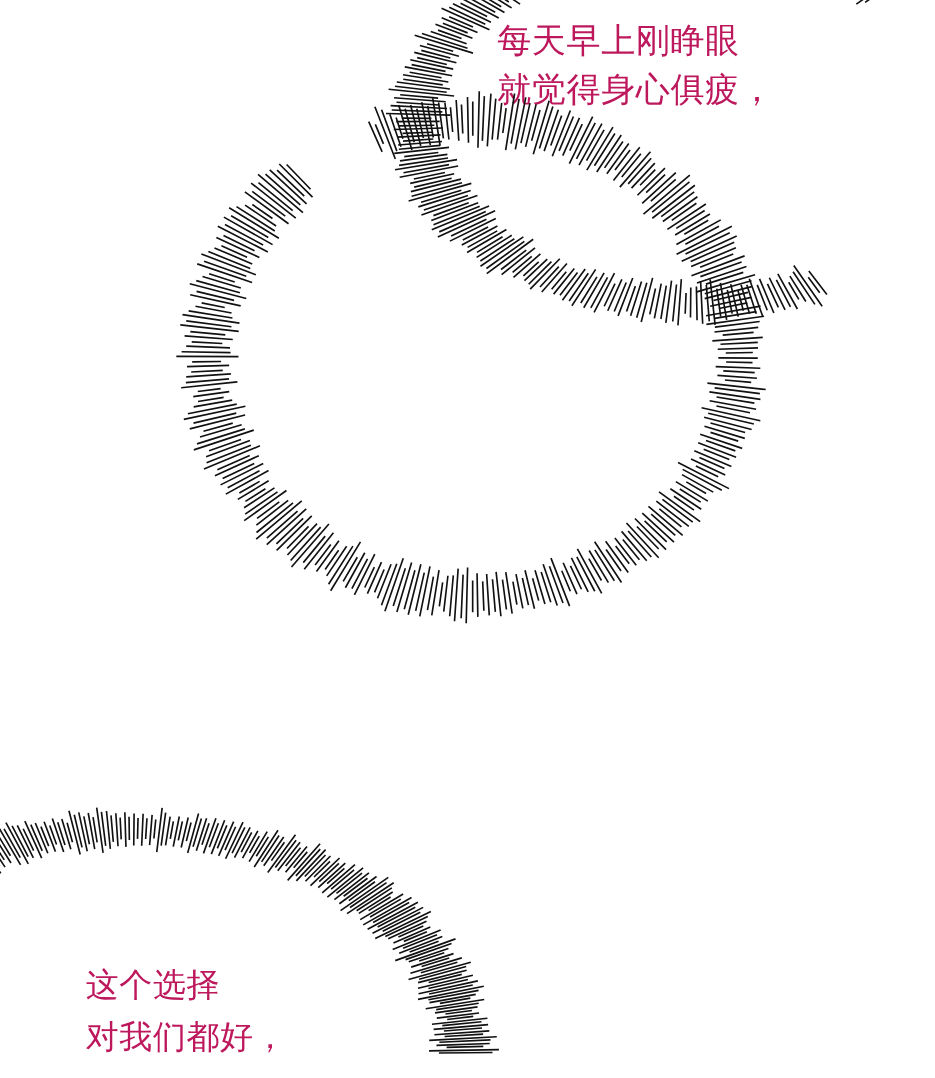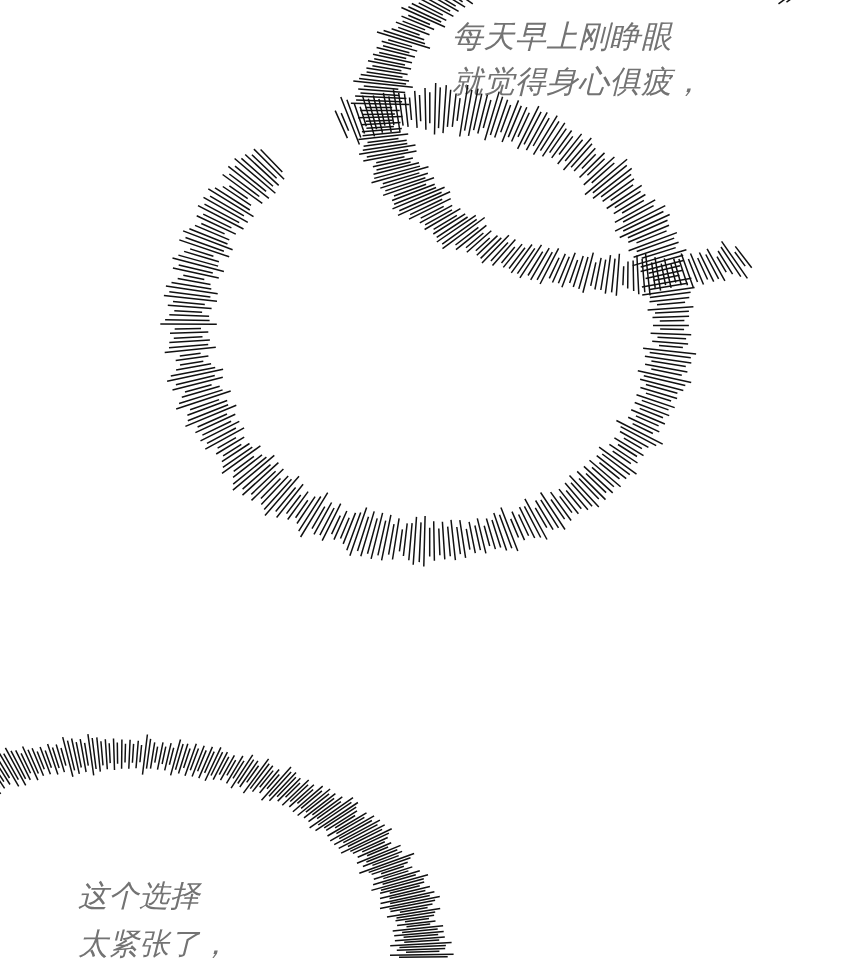--- a/index.html
+++ b/index.html
@@ -24,25 +24,24 @@
   
   .bubble-svg {
     position: absolute;
     overflow: visible;
     pointer-events: none;
   }
 
   .bubble-text {
     position: absolute;
     font-family: "Liberation Sans", sans-serif;
-    color: #737373;
+    color: #be185d;
     line-height: 1.34;
     white-space: pre-line;
     letter-spacing: 0.5px;
-    font-style: italic;
   }
 
   #text-top {
     top: 14px;
     left: 452px;
     width: 380px;
     font-size: 31px;
     text-align: left;
     line-height: 1.46;
   }
@@ -84,15 +83,15 @@
   </svg>
 
 
   <svg class="bubble-svg" style="top:700px; left:-180px; width:640px; height:300px;" viewBox="0 0 640 300">
     <g id="spikes-bot" stroke="#111111" stroke-width="1.6" fill="none">
         <path d="M18.6,247.9L-19.6,246.3 M9.8,245.2L-13.4,244.0 M30.1,243.6L-31.4,239.9 M21.5,240.9L-25.1,237.7 M20.5,238.1L-18.9,235.0 M12.0,235.1L-12.5,233.0 M27.4,233.8L-24.6,228.8 M18.9,230.7L-18.1,226.8 M26.3,228.8L-20.9,223.4 M18.0,225.5L-14.3,221.6 M28.5,224.1L-20.4,217.6 M20.3,220.7L-13.8,215.9 M31.9,219.7L-21.0,211.7 M23.9,216.2L-14.3,210.1 M28.2,214.1L-13.1,207.1 M20.3,210.4L-6.3,205.7 M31.9,209.7L-13.1,201.2 M24.1,205.9L-6.3,199.9 M36.3,205.5L-13.5,195.2 M28.6,201.6L-6.7,194.0 M43.3,202.0L-16.5,188.5 M35.8,198.0L-9.6,187.3 M43.9,197.1L-11.8,183.4 M36.5,192.9L-4.9,182.4 M39.2,190.7L-0.7,180.1 M32.0,186.4L6.2,179.3 M50.9,188.8L-7.8,172.0 M43.8,184.4L-0.8,171.2 M51.7,183.8L-2.2,167.3 M44.8,179.3L4.8,166.6 M50.6,178.2L5.9,163.5 M43.9,173.5L13.0,163.0 M58.9,175.6L3.8,156.3 M52.4,170.9L10.9,155.9 M57.0,169.5L13.7,153.4 M50.7,164.6L20.7,153.1 M62.6,166.1L15.3,147.4 M56.5,161.1L22.4,147.3 M62.9,160.6L23.3,144.0 M57.0,155.5L30.4,144.0 M71.1,158.4L22.8,137.0 M65.4,153.2L29.9,137.1 M73.0,153.5L29.8,133.2 M67.5,148.2L36.9,133.5 M78.1,150.1L33.5,128.0 M72.8,144.7L40.6,128.3 M80.0,145.0L41.1,124.7 M74.9,139.5L48.2,125.2 M81.7,139.7L49.3,121.9 M76.8,134.1L56.2,122.5 M88.1,137.0L52.5,116.3 M83.4,131.3L59.5,117.1 M94.3,134.2L56.4,111.0 M89.8,128.4L63.3,111.9 M94.7,127.9L66.9,109.9 M90.5,122.0L73.8,111.0 M101.1,125.2L71.1,104.9 M97.1,119.3L77.9,106.0 M108.4,123.3L74.5,99.2 M104.6,117.3L81.4,100.4 M118.2,123.4L75.5,91.4 M114.5,117.4L82.4,92.7 M121.3,118.7L84.2,89.4 M117.9,112.6L91.0,90.8 M123.3,112.8L94.5,88.8 M120.2,106.6L101.1,90.4 M129.9,110.6L99.9,84.3 M127.0,104.4L106.5,85.9 M134.0,106.3L108.3,82.4 M131.4,100.0L114.8,84.2 M142.4,105.9L112.1,76.3 M140.0,99.6L118.6,78.2 M150.9,106.0L116.0,69.9 M148.7,99.7L122.5,71.9 M156.4,103.0L123.7,67.2 M154.4,96.6L130.0,69.4 M159.6,97.4L134.0,67.8 M157.8,90.9L140.3,70.0 M167.5,97.1L139.4,62.5 M165.9,90.6L145.6,64.9 M172.7,93.6L147.9,61.2 M171.4,87.1L154.0,63.7 M180.7,93.9L153.4,55.8 M179.7,87.4L159.4,58.3 M184.6,88.3L163.8,57.3 M183.9,81.7L169.7,60.0 M190.0,84.5L172.7,57.0 M189.5,78.0L178.5,59.8 M198.7,86.3L178.0,50.7 M198.4,79.7L183.7,53.6 M205.7,85.3L185.4,47.8 M205.6,78.8L191.0,50.8 M210.3,79.8L195.7,50.3 M210.6,73.2L201.1,53.4 M217.9,80.1L202.6,46.5 M218.4,73.5L208.0,49.7 M223.5,75.7L212.1,48.2 M224.3,69.2L217.2,51.5 M230.4,74.2L220.1,47.0 M231.4,67.7L225.2,50.4 M237.9,74.6L227.6,44.0 M239.1,68.1L232.5,47.4 M244.4,72.1L236.2,44.5 M245.9,65.6L241.0,48.0 M252.9,76.8L242.7,37.1 M254.6,70.3L247.5,40.7 M259.3,73.9L251.6,38.5 M261.3,67.5L256.2,42.2 M266.1,72.0L260.2,39.1 M268.3,65.7L264.6,42.9 M273.7,75.3L267.9,34.2 M276.1,69.0L272.2,38.0 M280.3,71.7L276.8,37.3 M283.0,65.4L280.9,41.3 M287.3,69.3L285.3,39.3 M290.2,63.1L289.2,43.3 M294.5,69.9L293.5,38.4 M297.6,63.7L297.3,42.4 M301.6,68.7L301.9,39.6 M305.0,62.6L305.5,43.7 M308.8,68.8L310.1,39.7 M312.4,62.7L313.6,43.9 M316.0,68.3L318.3,40.8 M319.9,62.3L321.6,45.0 M322.5,74.6L327.4,34.5 M326.5,68.7L330.6,38.8 M330.5,68.6L334.7,42.3 M334.8,62.7L337.6,46.7 M337.5,69.7L343.0,42.3 M342.1,64.0L345.8,46.7 M344.7,70.4L351.1,43.2 M349.4,64.7L353.7,47.7 M350.6,75.4L360.5,39.5 M355.5,69.8L363.1,44.0 M358.5,73.5L367.8,43.8 M363.6,68.0L370.1,48.4 M365.0,75.8L376.3,43.8 M370.3,70.3L378.5,48.4 M372.1,76.5L384.2,45.7 M377.6,71.2L386.2,50.4 M378.8,78.1L392.4,46.9 M384.6,72.9L394.2,51.6 M385.1,80.7L400.9,47.4 M391.0,75.5L402.6,52.1 M393.2,79.6L407.4,52.1 M399.3,74.6L408.8,56.8 M400.5,80.2L414.4,55.3 M406.9,75.3L415.7,60.1 M406.5,83.3L422.9,56.0 M413.0,78.4L424.0,60.8 M411.1,88.2L432.7,54.8 M417.8,83.5L433.7,59.6 M419.8,87.0L437.9,60.9 M426.7,82.4L438.6,65.7 M423.4,93.1L448.6,58.9 M430.3,88.6L449.2,63.8 M432.5,91.6L452.8,65.7 M439.7,87.3L453.2,70.6 M439.6,93.0L459.1,69.6 M447.0,88.8L459.3,74.4 M441.5,100.3L471.0,67.0 M449.0,96.2L471.1,71.9 M449.4,100.8L476.0,72.4 M457.1,96.8L475.9,77.3 M457.7,101.1L480.4,78.2 M465.5,97.3L480.0,83.0 M462.3,105.2L488.7,80.0 M470.2,101.5L488.1,84.8 M469.3,106.9L493.9,84.7 M477.4,103.4L493.1,89.5 M472.9,111.7L502.7,86.1 M481.1,108.3L501.9,90.9 M477.6,115.5L510.1,89.0 M485.9,112.2L509.1,93.8 M484.0,117.9L515.4,93.6 M492.4,114.8L514.1,98.4 M488.5,121.6L522.3,96.8 M497.1,118.7L520.9,101.6 M489.6,127.8L533.0,97.6 M498.2,125.0L531.4,102.4 M495.5,130.6L537.9,102.5 M504.2,127.9L536.2,107.2 M506.2,130.3L537.0,110.9 M515.1,127.8L535.1,115.5 M507.5,136.0L546.5,112.8 M516.4,133.7L544.4,117.4 M510.2,140.8L554.1,115.9 M519.2,138.6L551.9,120.5 M514.2,144.7L559.9,120.2 M523.3,142.7L557.5,124.7 M518.7,148.4L564.7,124.9 M527.9,146.5L562.1,129.4 M521.1,153.1L571.7,128.7 M530.3,151.4L568.9,133.1 M532.9,153.4L567.7,137.5 M542.2,151.9L564.8,141.8 M537.7,157.2L571.2,142.7 M547.1,155.8L568.1,147.0 M537.0,163.2L580.6,145.4 M546.4,162.0L577.3,149.7 M542.9,166.5L582.1,151.4 M552.4,165.4L578.7,155.6 M539.3,173.3L594.1,153.5 M548.7,172.4L590.5,157.7 M551.6,174.4L587.7,162.2 M561.1,173.7L583.9,166.2 M553.8,179.2L592.3,166.9 M563.3,178.6L588.4,170.9 M553.1,184.7L599.8,170.8 M562.6,184.3L595.8,174.8 M551.4,190.4L608.0,174.8 M561.0,190.2L603.8,178.7 M560.1,193.3L604.2,182.0 M569.7,193.2L599.8,185.8 M560.0,198.4L609.9,186.6 M569.5,198.6L605.4,190.4 M560.5,203.4L614.4,191.7 M570.1,203.6L609.8,195.4 M560.0,208.5L619.8,196.6 M569.5,208.9L615.1,200.3 M570.4,211.5L612.5,204.0 M579.9,212.2L607.6,207.4 M567.0,217.1L620.2,208.6 M576.5,217.9L615.2,212.0 M575.5,220.8L614.1,215.3 M585.0,221.8L609.0,218.6 M577.1,225.6L615.5,220.9 M586.5,226.8L610.2,224.0 M572.7,231.1L623.1,225.7 M582.1,232.4L617.7,228.9 M574.2,235.8L623.7,231.5 M583.6,237.3L618.2,234.5 M574.9,240.7L624.8,237.1 M584.2,242.3L619.2,240.1 M570.2,245.8L631.6,242.5 M579.4,247.5L625.9,245.4 M576.8,250.3L625.2,248.6 M586.0,252.2L619.4,251.3 M570.0,255.3L633.6,254.2 M579.0,257.3L627.7,256.8 " stroke="#111111" stroke-width="1.5" fill="none"></path>
       </g>
   </svg>
 
   <div class="bubble-text" id="text-bottom">这个选择
-太紧张了，</div>
+对我们都好，</div>
 
 </div>
 
 </body></html>

